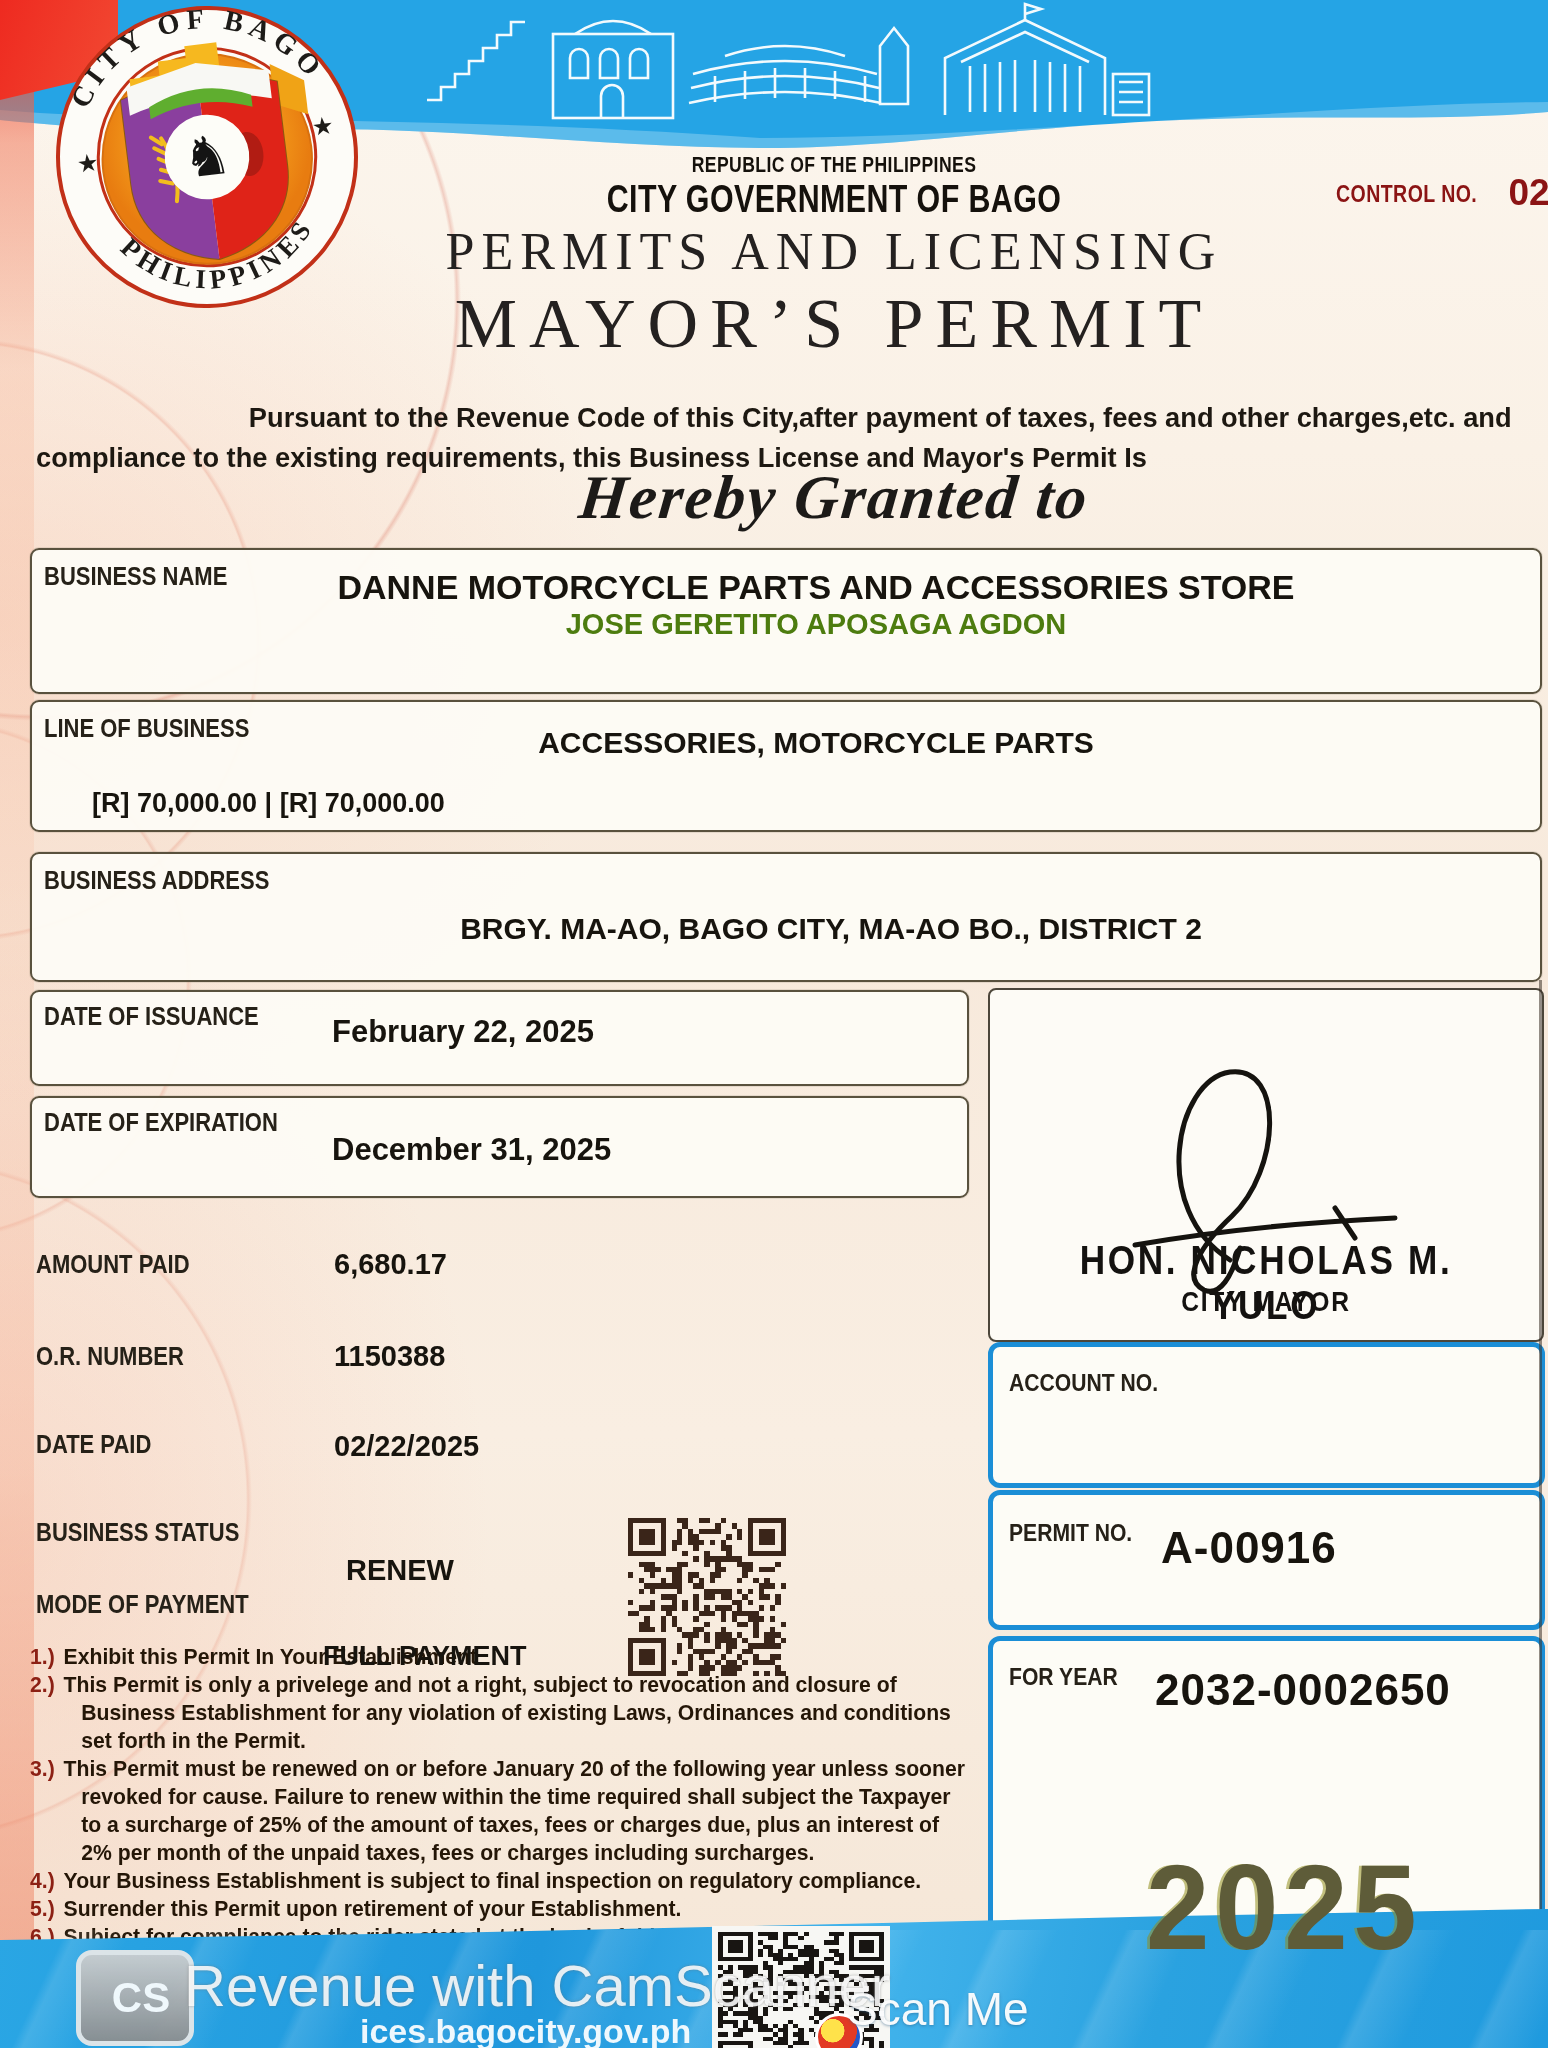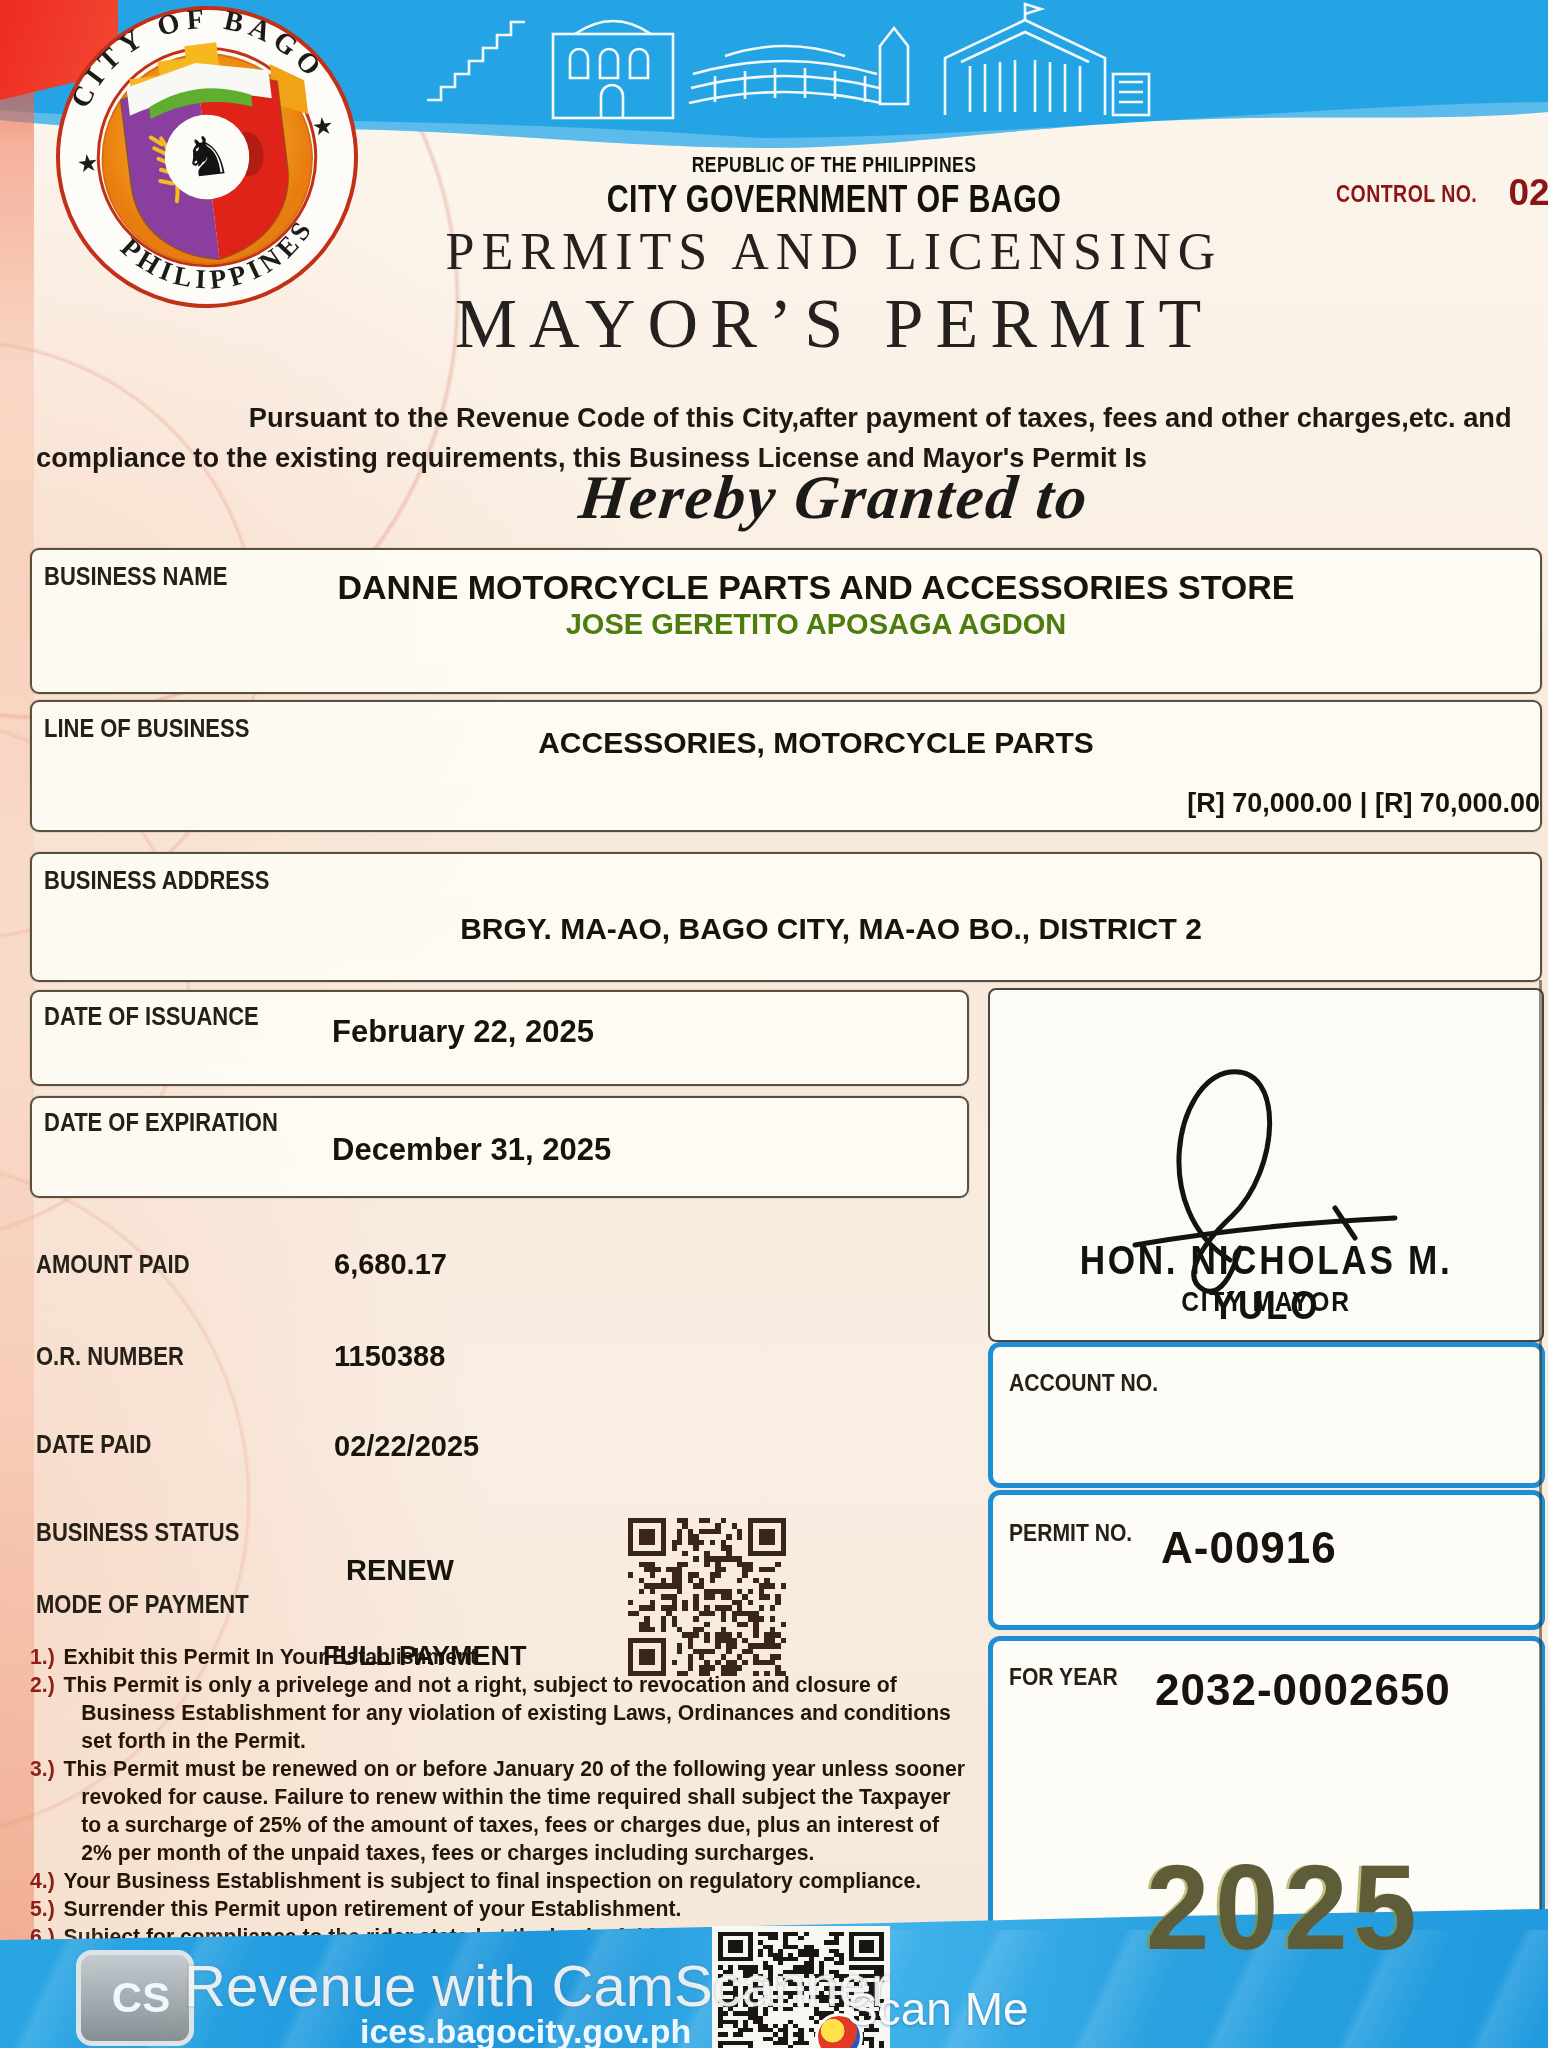--- a/index.html
+++ b/index.html
@@ -111,21 +111,21 @@
 
   <div class="abs fieldbox" style="left:30px;top:548px;width:1508px;height:142px;z-index:4;">
     <div class="label" style="position:absolute;left:12px;top:12px;">BUSINESS NAME</div>
     <div style="position:absolute;left:60px;top:18px;width:1448px;text-align:center;font-weight:700;font-size:34px;color:#17140e;">DANNE MOTORCYCLE PARTS AND ACCESSORIES STORE</div>
     <div style="position:absolute;left:60px;top:58px;width:1448px;text-align:center;font-weight:700;font-size:29px;color:#4d7c0f;">JOSE GERETITO APOSAGA AGDON</div>
   </div>
 
   <div class="abs fieldbox" style="left:30px;top:700px;width:1508px;height:128px;z-index:4;">
     <div class="label" style="position:absolute;left:12px;top:12px;">LINE OF BUSINESS</div>
     <div style="position:absolute;left:60px;top:24px;width:1448px;text-align:center;font-weight:700;font-size:30px;color:#17140e;">ACCESSORIES, MOTORCYCLE PARTS</div>
-    <div style="position:absolute;left:60px;top:86px;width:1448px;text-align:right;font-weight:700;font-size:27px;color:#17140e;">[R] 70,000.00 | [R] 70,000.00</div>
+    <div style="position:absolute;left:60px;top:86px;width:1448px;text-align:left;font-weight:700;font-size:27px;color:#17140e;">[R] 70,000.00 | [R] 70,000.00</div>
   </div>
 
   <div class="abs fieldbox" style="left:30px;top:852px;width:1508px;height:126px;z-index:4;">
     <div class="label" style="position:absolute;left:12px;top:12px;">BUSINESS ADDRESS</div>
     <div style="position:absolute;left:90px;top:58px;width:1418px;text-align:center;font-weight:700;font-size:30px;color:#17140e;">BRGY. MA-AO, BAGO CITY, MA-AO BO., DISTRICT 2</div>
   </div>
 
   <div class="abs fieldbox" style="left:30px;top:990px;width:935px;height:92px;z-index:4;">
     <div class="label" style="position:absolute;left:12px;top:10px;">DATE OF ISSUANCE</div>
     <div class="value" style="position:absolute;left:300px;top:22px;font-size:31px;">February 22, 2025</div>

